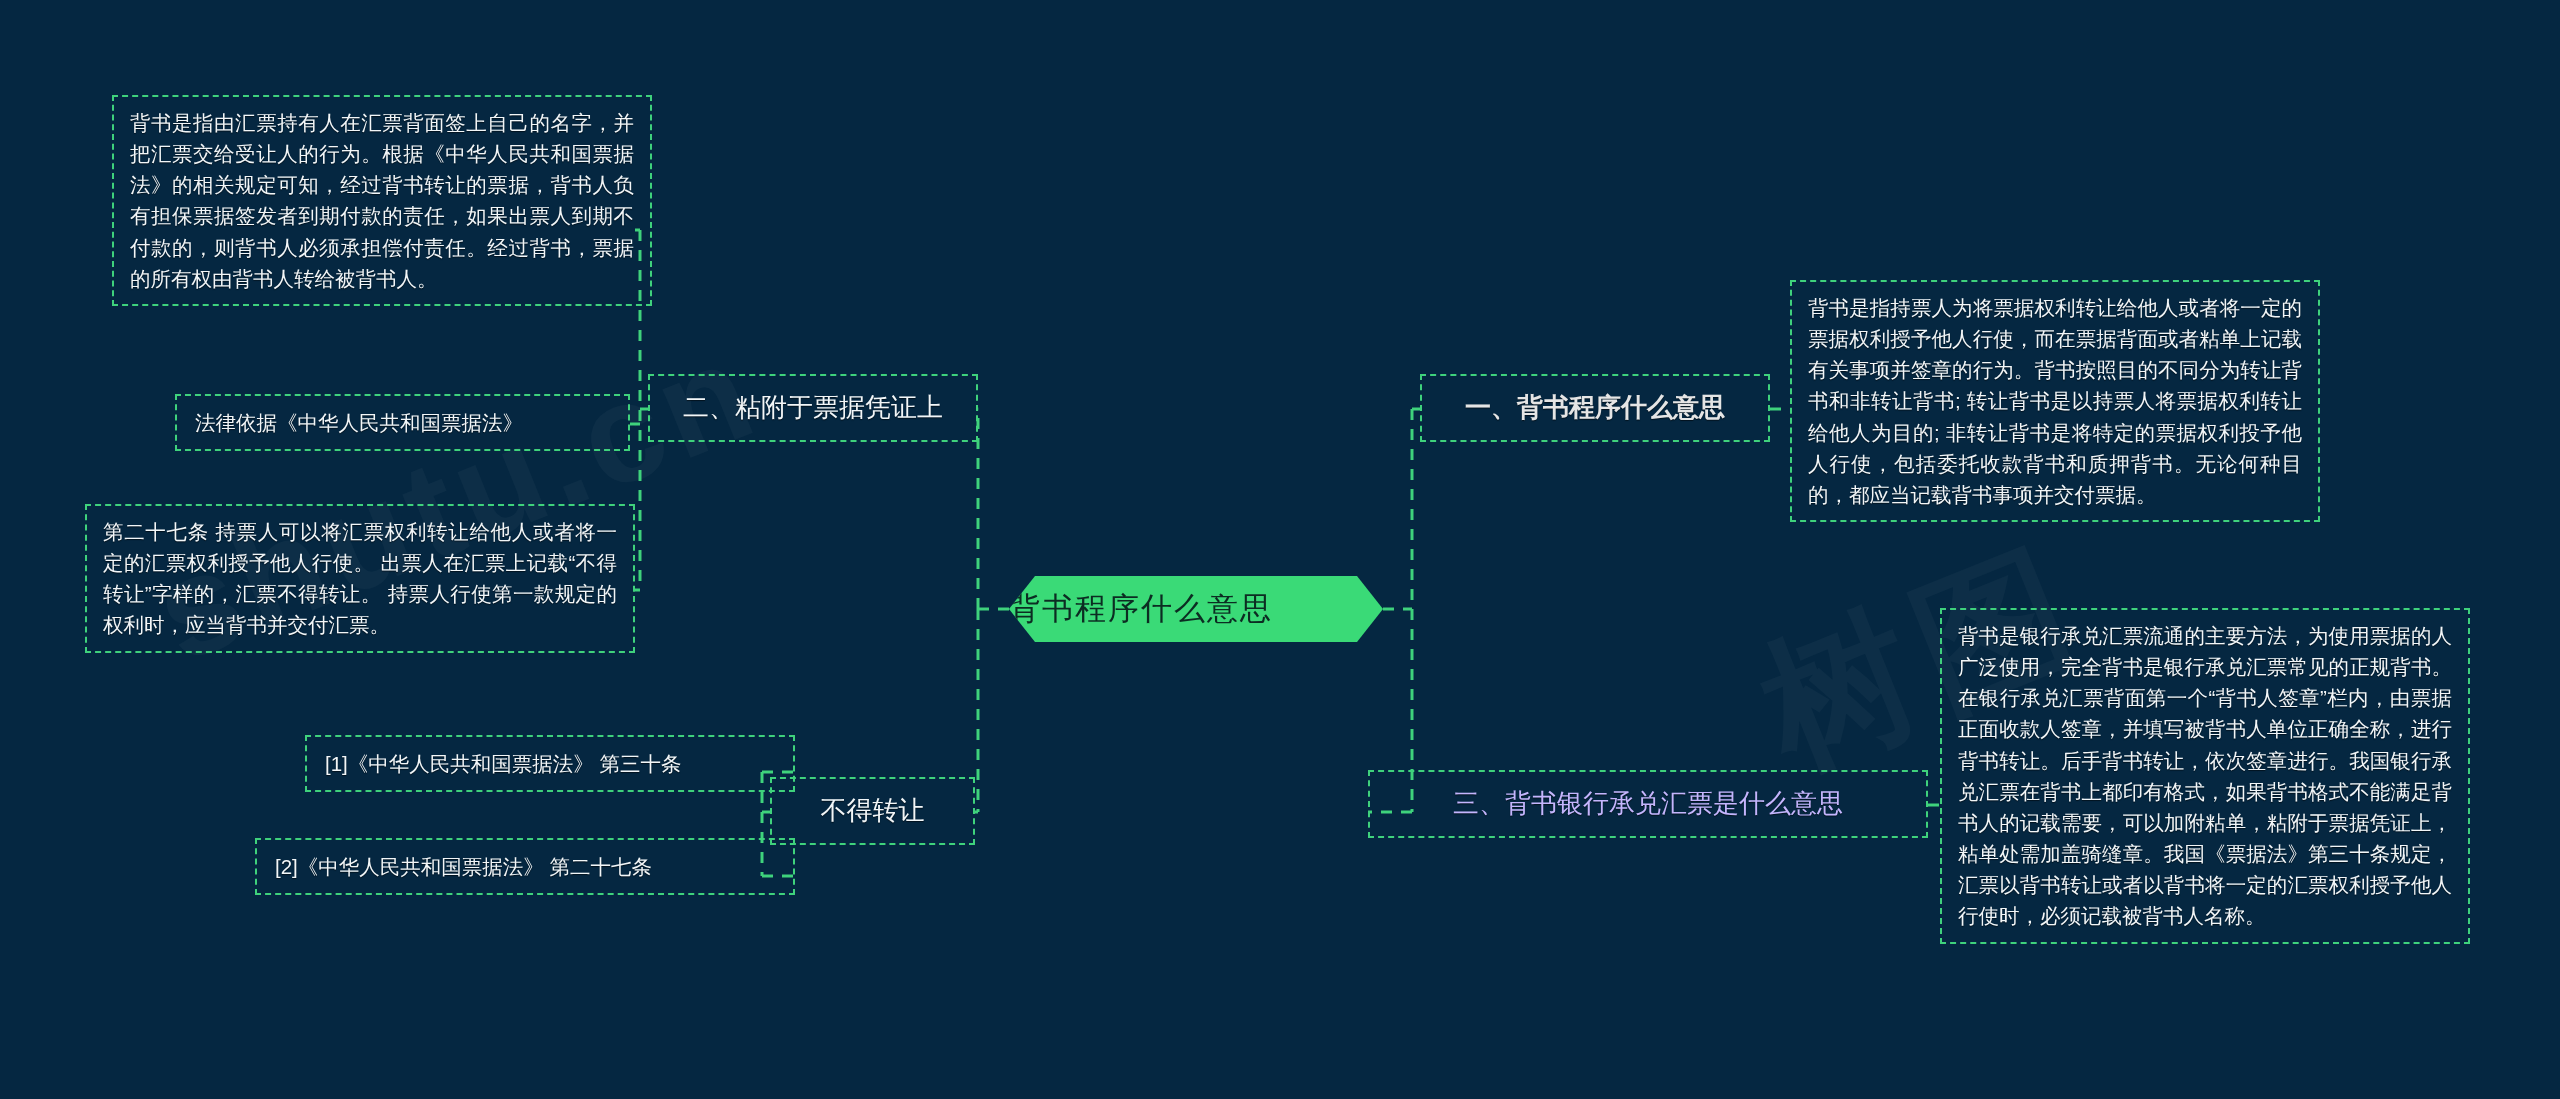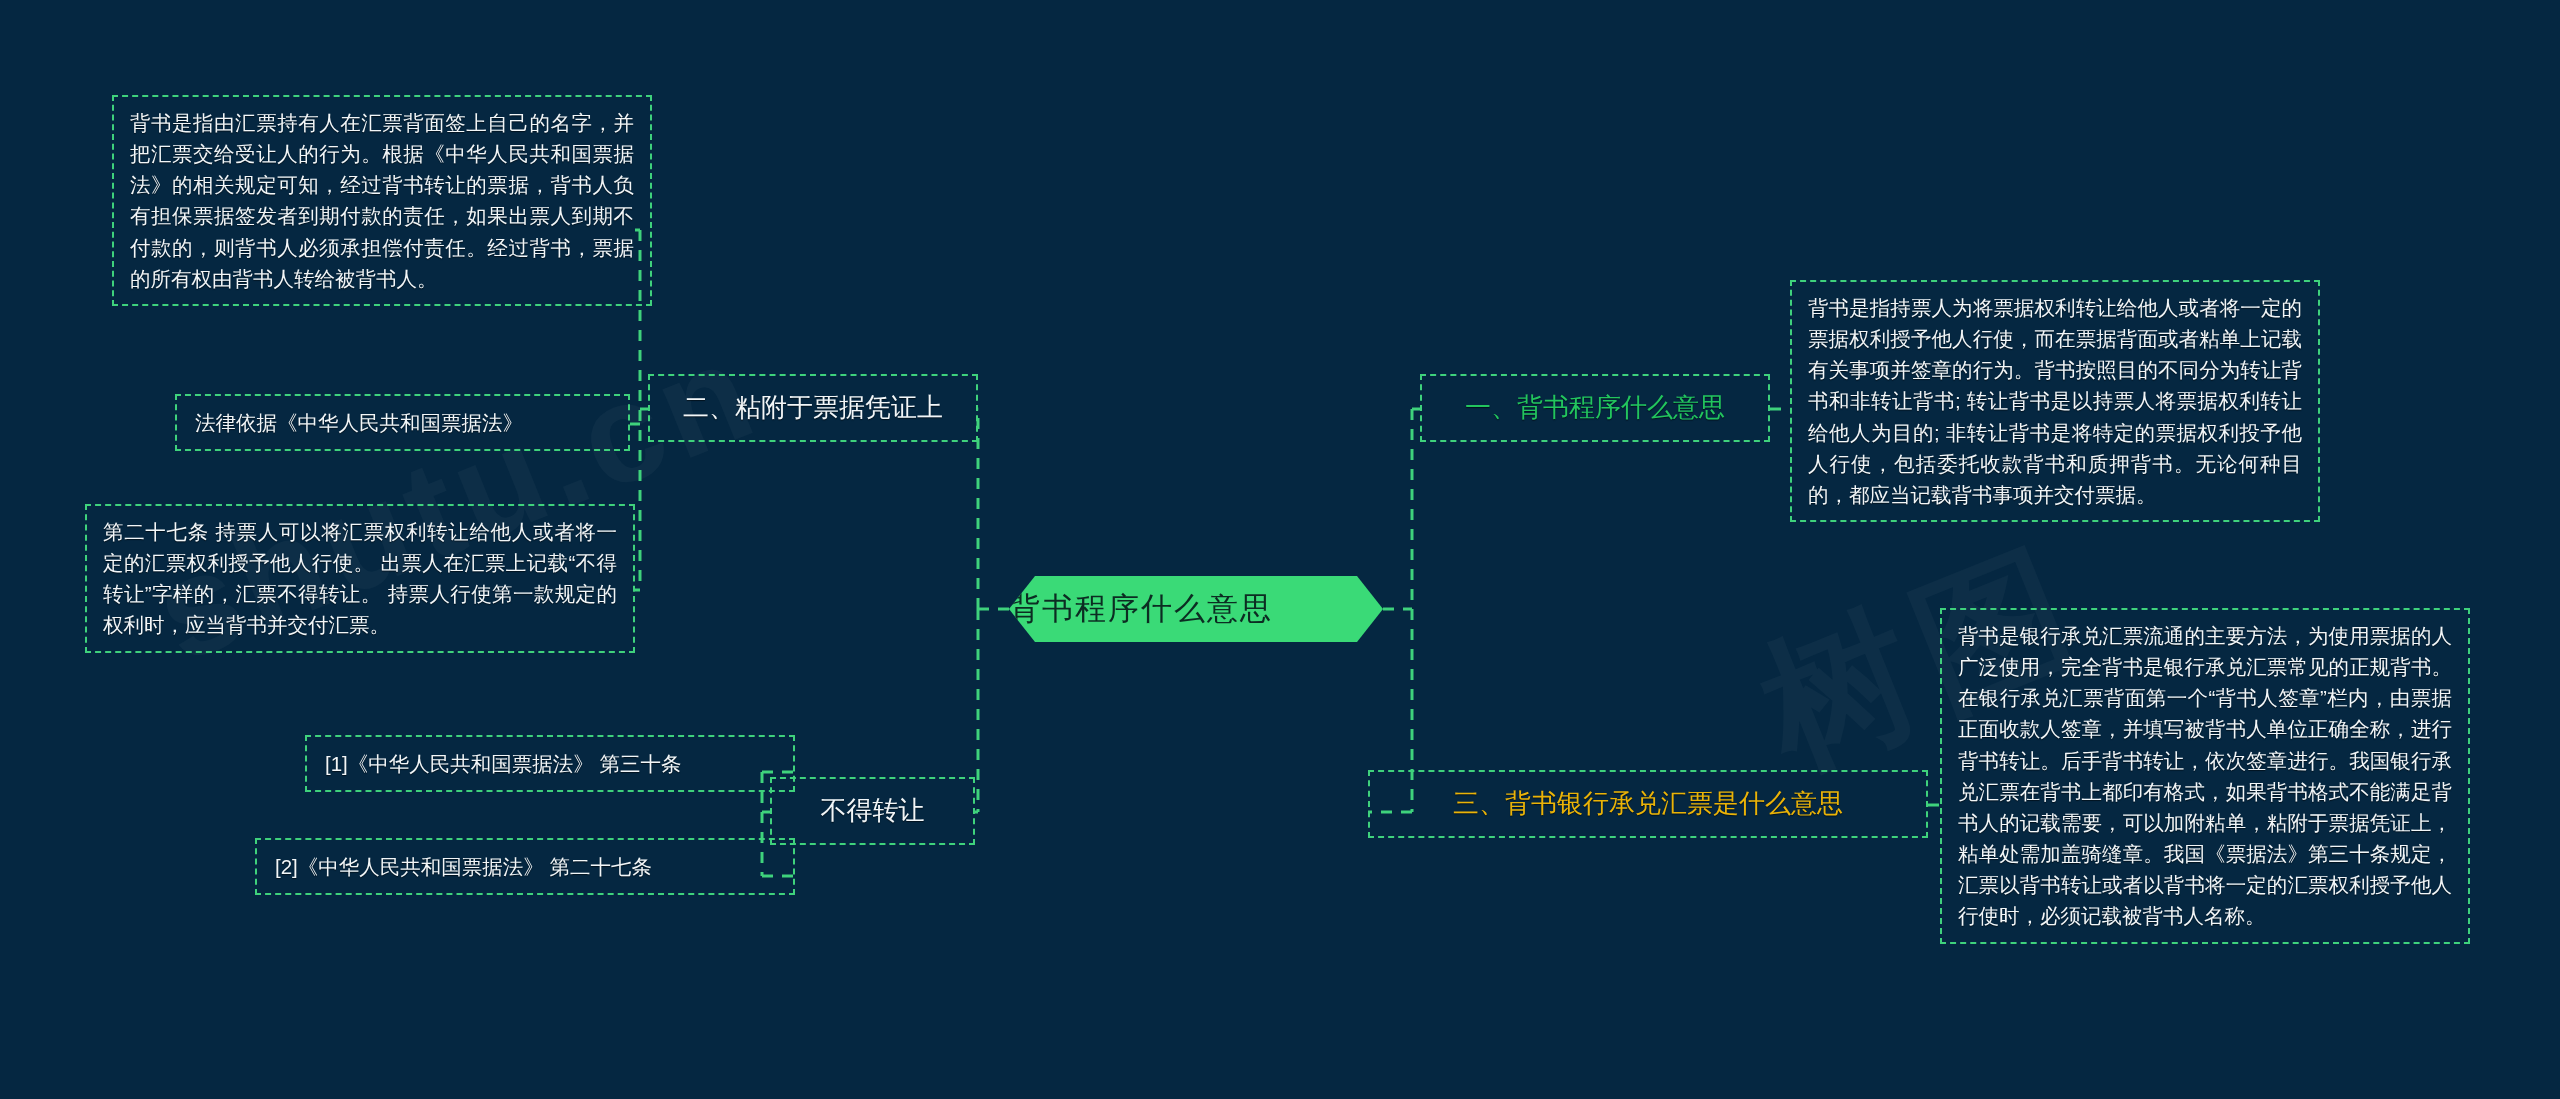--- a/index.html
+++ b/index.html
@@ -134,21 +134,21 @@
   <div id="n-article-27" class="node para" style="border-color: rgb(63, 210, 124); color: rgb(242, 246, 248);">第二十七条  持票人可以将汇票权利转让给他人或者将一定的汇票权利授予他人行使。 出票人在汇票上记载“不得转让”字样的，汇票不得转让。 持票人行使第一款规定的权利时，应当背书并交付汇票。</div>
 
   <div id="n-branch-2" class="node title" style="border-color: rgb(63, 210, 124); color: rgb(242, 246, 248);">二、粘附于票据凭证上</div>
 
   <div id="n-cite-laws" class="node title" style="border-color: rgb(63, 210, 124); color: rgb(242, 246, 248);">不得转让</div>
 
   <div id="n-ref-1" class="node ref" style="border-color: rgb(63, 210, 124); color: rgb(242, 246, 248);">[1]《中华人民共和国票据法》 第三十条</div>
 
   <div id="n-ref-2" class="node ref" style="border-color: rgb(63, 210, 124); color: rgb(242, 246, 248);">[2]《中华人民共和国票据法》 第二十七条</div>
 
-  <div id="n-branch-1" class="node title" style="border-color: rgb(63, 210, 124); color: #22c55e;">一、背书程序什么意思</div>
+  <div id="n-branch-1" class="node title" style="border-color: rgb(63, 210, 124); color: #e5e5e5; font-weight: bold;">一、背书程序什么意思</div>
 
   <div id="n-endorse-what" class="node para" style="border-color: rgb(63, 210, 124); color: rgb(242, 246, 248);">背书是指持票人为将票据权利转让给他人或者将一定的票据权利授予他人行使，而在票据背面或者粘单上记载有关事项并签章的行为。背书按照目的不同分为转让背书和非转让背书; 转让背书是以持票人将票据权利转让给他人为目的; 非转让背书是将特定的票据权利投予他人行使，包括委托收款背书和质押背书。无论何种目的，都应当记载背书事项并交付票据。</div>
 
-  <div id="n-branch-3" class="node title" style="border-color: rgb(63, 210, 124); color: #eab308;">三、背书银行承兑汇票是什么意思</div>
+  <div id="n-branch-3" class="node title" style="border-color: rgb(63, 210, 124); color: #c4b5fd;">三、背书银行承兑汇票是什么意思</div>
 
   <div id="n-bank-accept" class="node para" style="border-color: rgb(63, 210, 124); color: rgb(242, 246, 248);">背书是银行承兑汇票流通的主要方法，为使用票据的人广泛使用，完全背书是银行承兑汇票常见的正规背书。在银行承兑汇票背面第一个“背书人签章”栏内，由票据正面收款人签章，并填写被背书人单位正确全称，进行背书转让。后手背书转让，依次签章进行。我国银行承兑汇票在背书上都印有格式，如果背书格式不能满足背书人的记载需要，可以加附粘单，粘附于票据凭证上，粘单处需加盖骑缝章。我国《票据法》第三十条规定，汇票以背书转让或者以背书将一定的汇票权利授予他人行使时，必须记载被背书人名称。</div>
 
 </div>
 
 </body></html>

